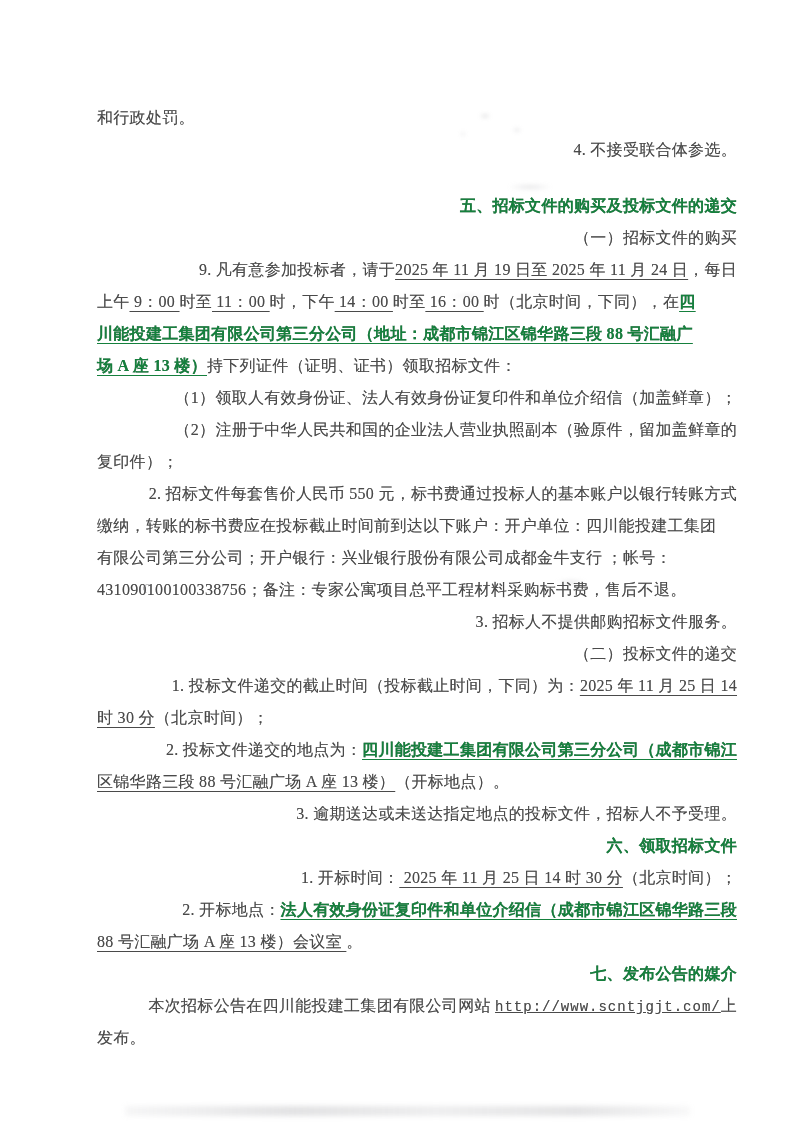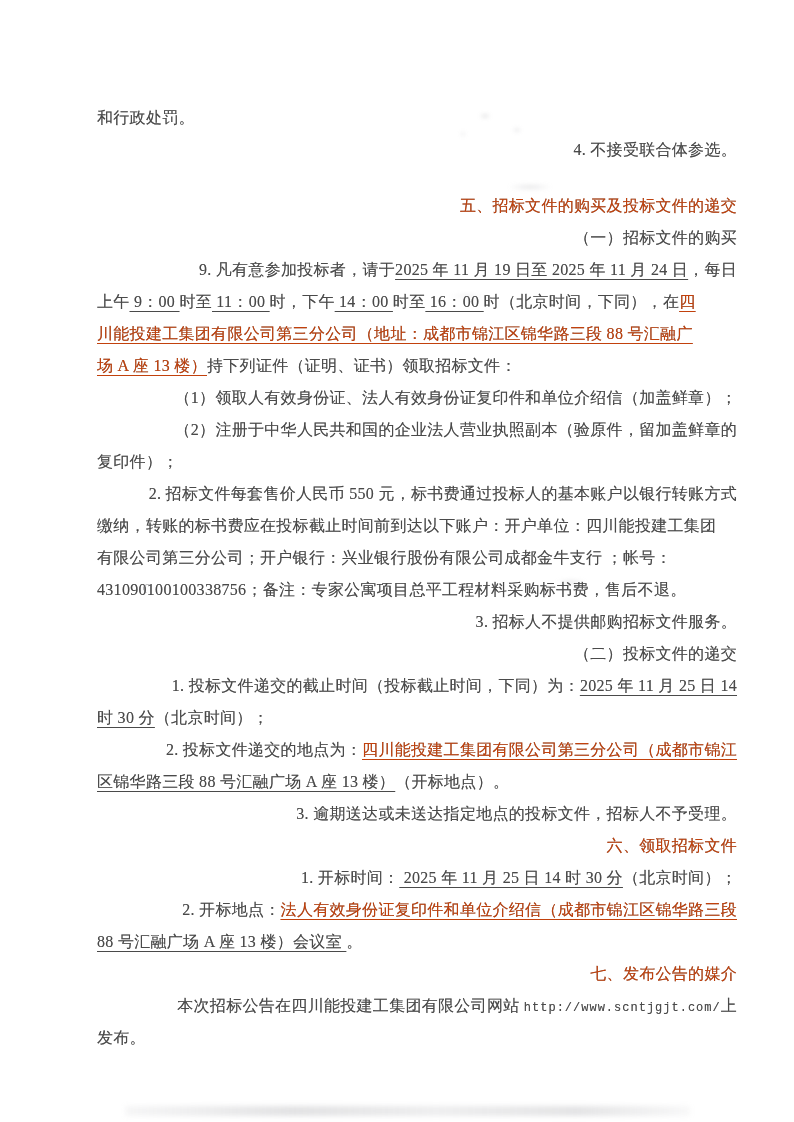--- a/index.html
+++ b/index.html
@@ -25,33 +25,34 @@
     height: 32px;
     line-height: 32px;
     font-size: 16px;
     white-space: nowrap;
     color: #4a4a4a;
     letter-spacing: 0.3px;
     text-shadow: 0 0 0.5px rgba(80,80,80,0.55);
   }
   .line.indent { padding-left: 34px; text-align: right; }
   .seg.bold {
-    font-weight: normal;
-    color: #c2410c;
+    font-weight: bold;
+    color: #15803d;
     text-shadow: 0 0 0.6px rgba(45,45,45,0.6);
   }
   .seg.underline {
     text-decoration: underline;
     text-underline-offset: 4px;
     text-decoration-thickness: 1px;
   }
   .seg.mono {
     font-family: "Liberation Mono", "DejaVu Sans Mono", monospace;
-    font-size: 12px;
+    font-size: 14px;
     letter-spacing: 1px;
+    text-decoration: underline;
   }
   
   .smudge {
     position: absolute;
     pointer-events: none;
     filter: blur(2px);
   }
   .s1 { left: 455px; top: 110px; width: 80px; height: 26px;
         background:
           radial-gradient(ellipse 8px 3px at 30px 6px, rgba(120,120,125,0.35), transparent 70%),

